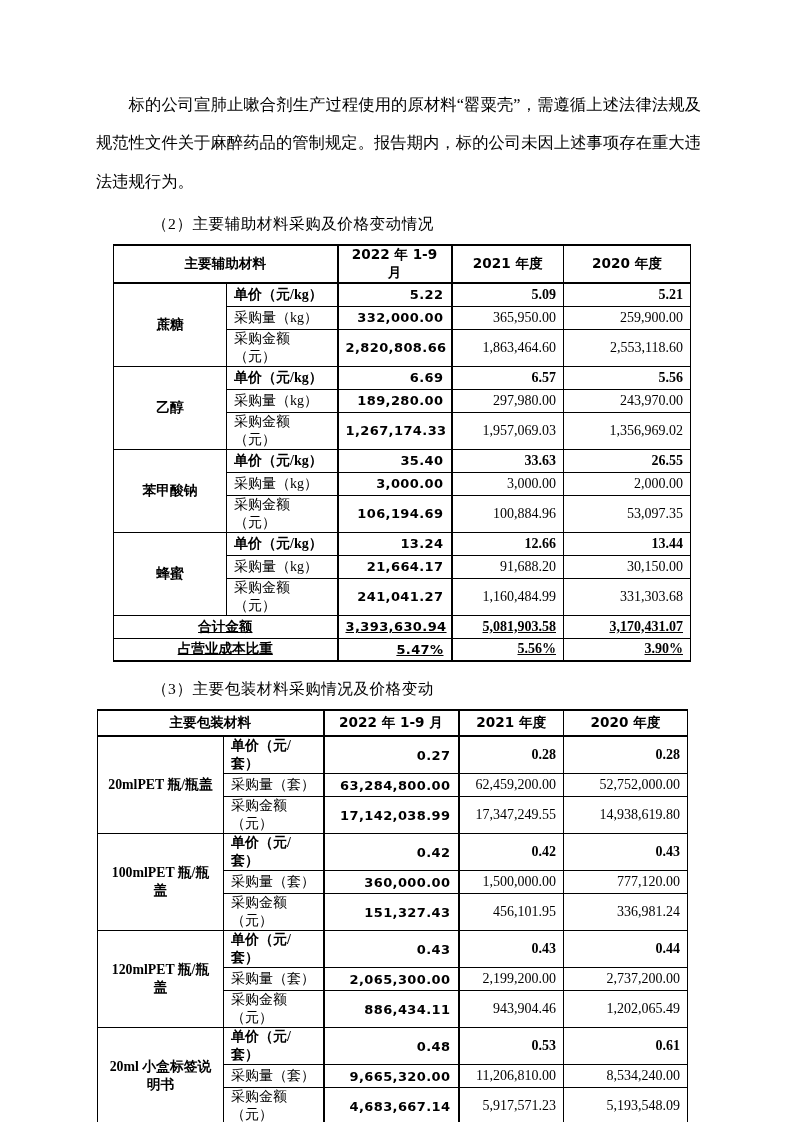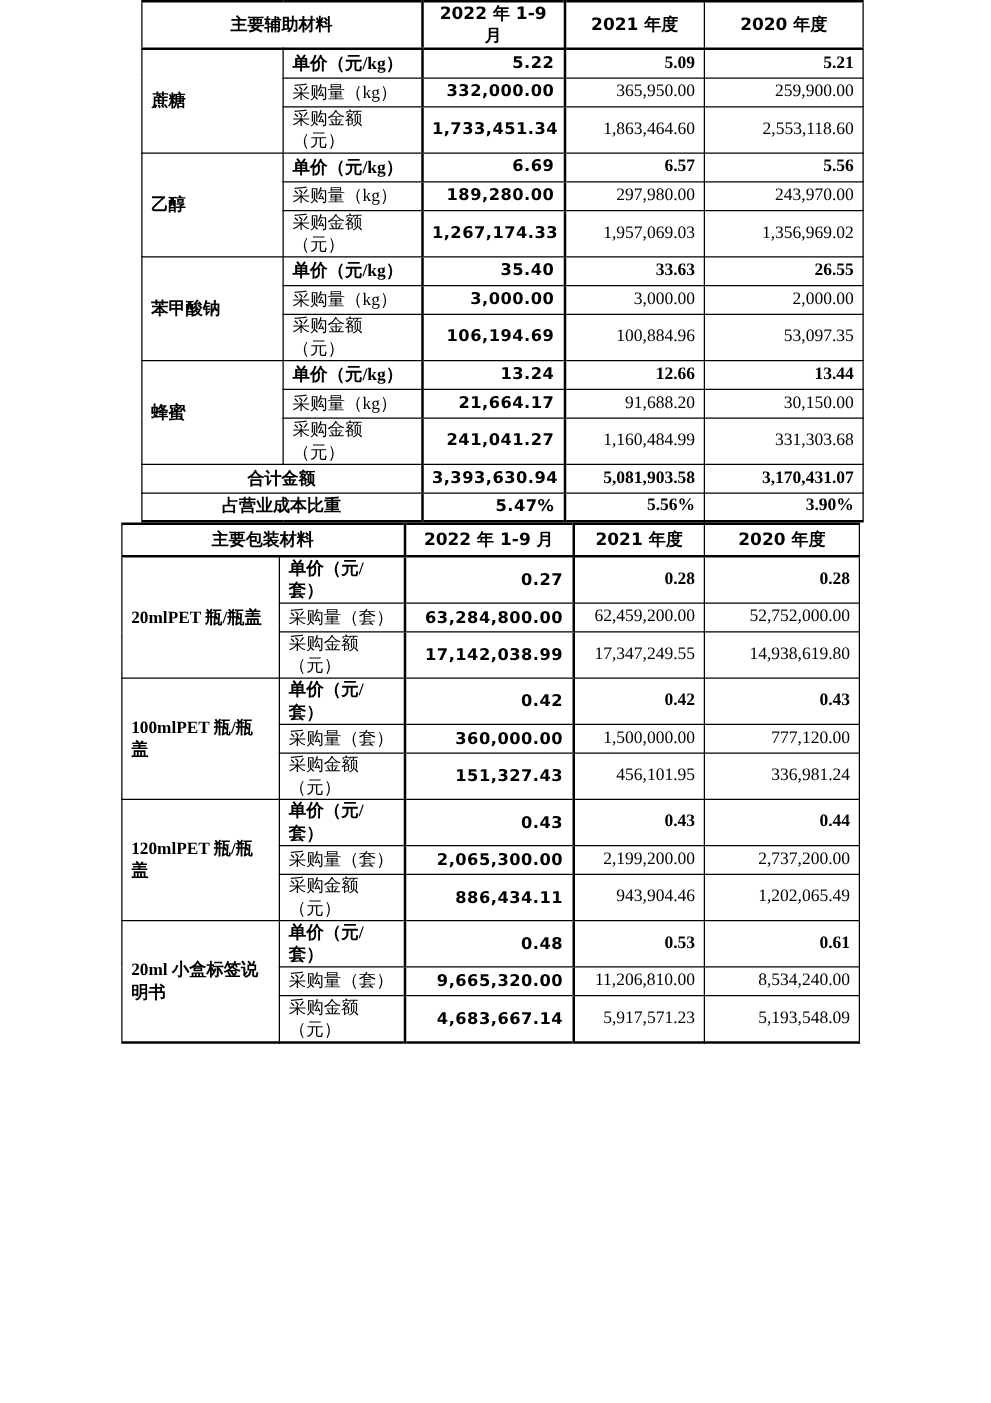--- a/index.html
+++ b/index.html
@@ -23,40 +23,42 @@
   }
   table.t1 { margin-left:113px; width:577px; }
   table.t2 { margin-left:97px;  width:590px; }
   .t td { border:1px solid #000; height:23px; padding:0 7px; overflow:hidden; }
   .t .hrow td {
     height:26px; text-align:center; font-weight:700;
     font-family:"DejaVu Sans","Liberation Sans",sans-serif;
     font-size:13.6px; border-bottom:2.2px solid #000;
   }
   .gs td { border-top:1.7px solid #000;font-weight:bold; }
-  .mat { text-align:left; line-height:1.3; font-size:13.8px; }
+  .mat { text-align:center; line-height:1.3; font-size:13.8px; }
   .met { text-align:left; }
   .v   { text-align:right; }
   .c22 { border-left:2px solid #000 !important; border-right:2px solid #000 !important; }
   td.v.c22 {
     font-weight:700; font-family:"DejaVu Sans","Liberation Sans",sans-serif;
     font-size:13px; letter-spacing:0.4px;
   }
-  .sum td { font-weight:700; }
+  .sum td { font-weight:700;text-decoration:underline; }
   .sum .lbl {
     text-align:center; font-family:"DejaVu Sans","Liberation Sans",sans-serif;
     font-size:13.6px;
   }
 </style>
 </head>
 <body>
 
 <div class="page">
 
-
+  <p class="para">标的公司宣肺止嗽合剂生产过程使用的原材料“罂粟壳”，需遵循上述法律法规及规范性文件关于麻醉药品的管制规定。报告期内，标的公司未因上述事项存在重大违法违规行为。</p>
+
+  <div class="h2">（2）主要辅助材料采购及价格变动情况</div>
 
   <table class="t t1">
     <colgroup>
         <col style="width:113px">
         <col style="width:111px">
         <col style="width:114px">
         <col style="width:112px">
         <col style="width:127px">
       </colgroup>
     <tbody>
@@ -75,21 +77,21 @@
         <td class="v">5.21</td>
       </tr>
       <tr>
         <td class="met">采购量（kg）</td>
         <td class="v c22">332,000.00</td>
         <td class="v">365,950.00</td>
         <td class="v">259,900.00</td>
       </tr>
       <tr>
         <td class="met">采购金额（元）</td>
-        <td class="v c22">1,733,451.34</td>
+        <td class="v c22">2,820,808.66</td>
         <td class="v">1,863,464.60</td>
         <td class="v">2,553,118.60</td>
       </tr>
 
       <tr class="gs">
         <td class="mat" rowspan="3">乙醇</td>
         <td class="met">单价（元/kg）</td>
         <td class="v c22">6.69</td>
         <td class="v">6.57</td>
         <td class="v">5.56</td>
@@ -155,20 +157,21 @@
       </tr>
       <tr class="gs sum">
         <td class="lbl" colspan="2">占营业成本比重</td>
         <td class="v c22">5.47%</td>
         <td class="v">5.56%</td>
         <td class="v">3.90%</td>
       </tr>
     </tbody>
   </table>
 
+  <div class="h2 h3">（3）主要包装材料采购情况及价格变动</div>
 
   <table class="t t2">
     <colgroup>
         <col style="width:126px">
         <col style="width:100px">
         <col style="width:135px">
         <col style="width:105px">
         <col style="width:124px">
       </colgroup>
     <tbody>

